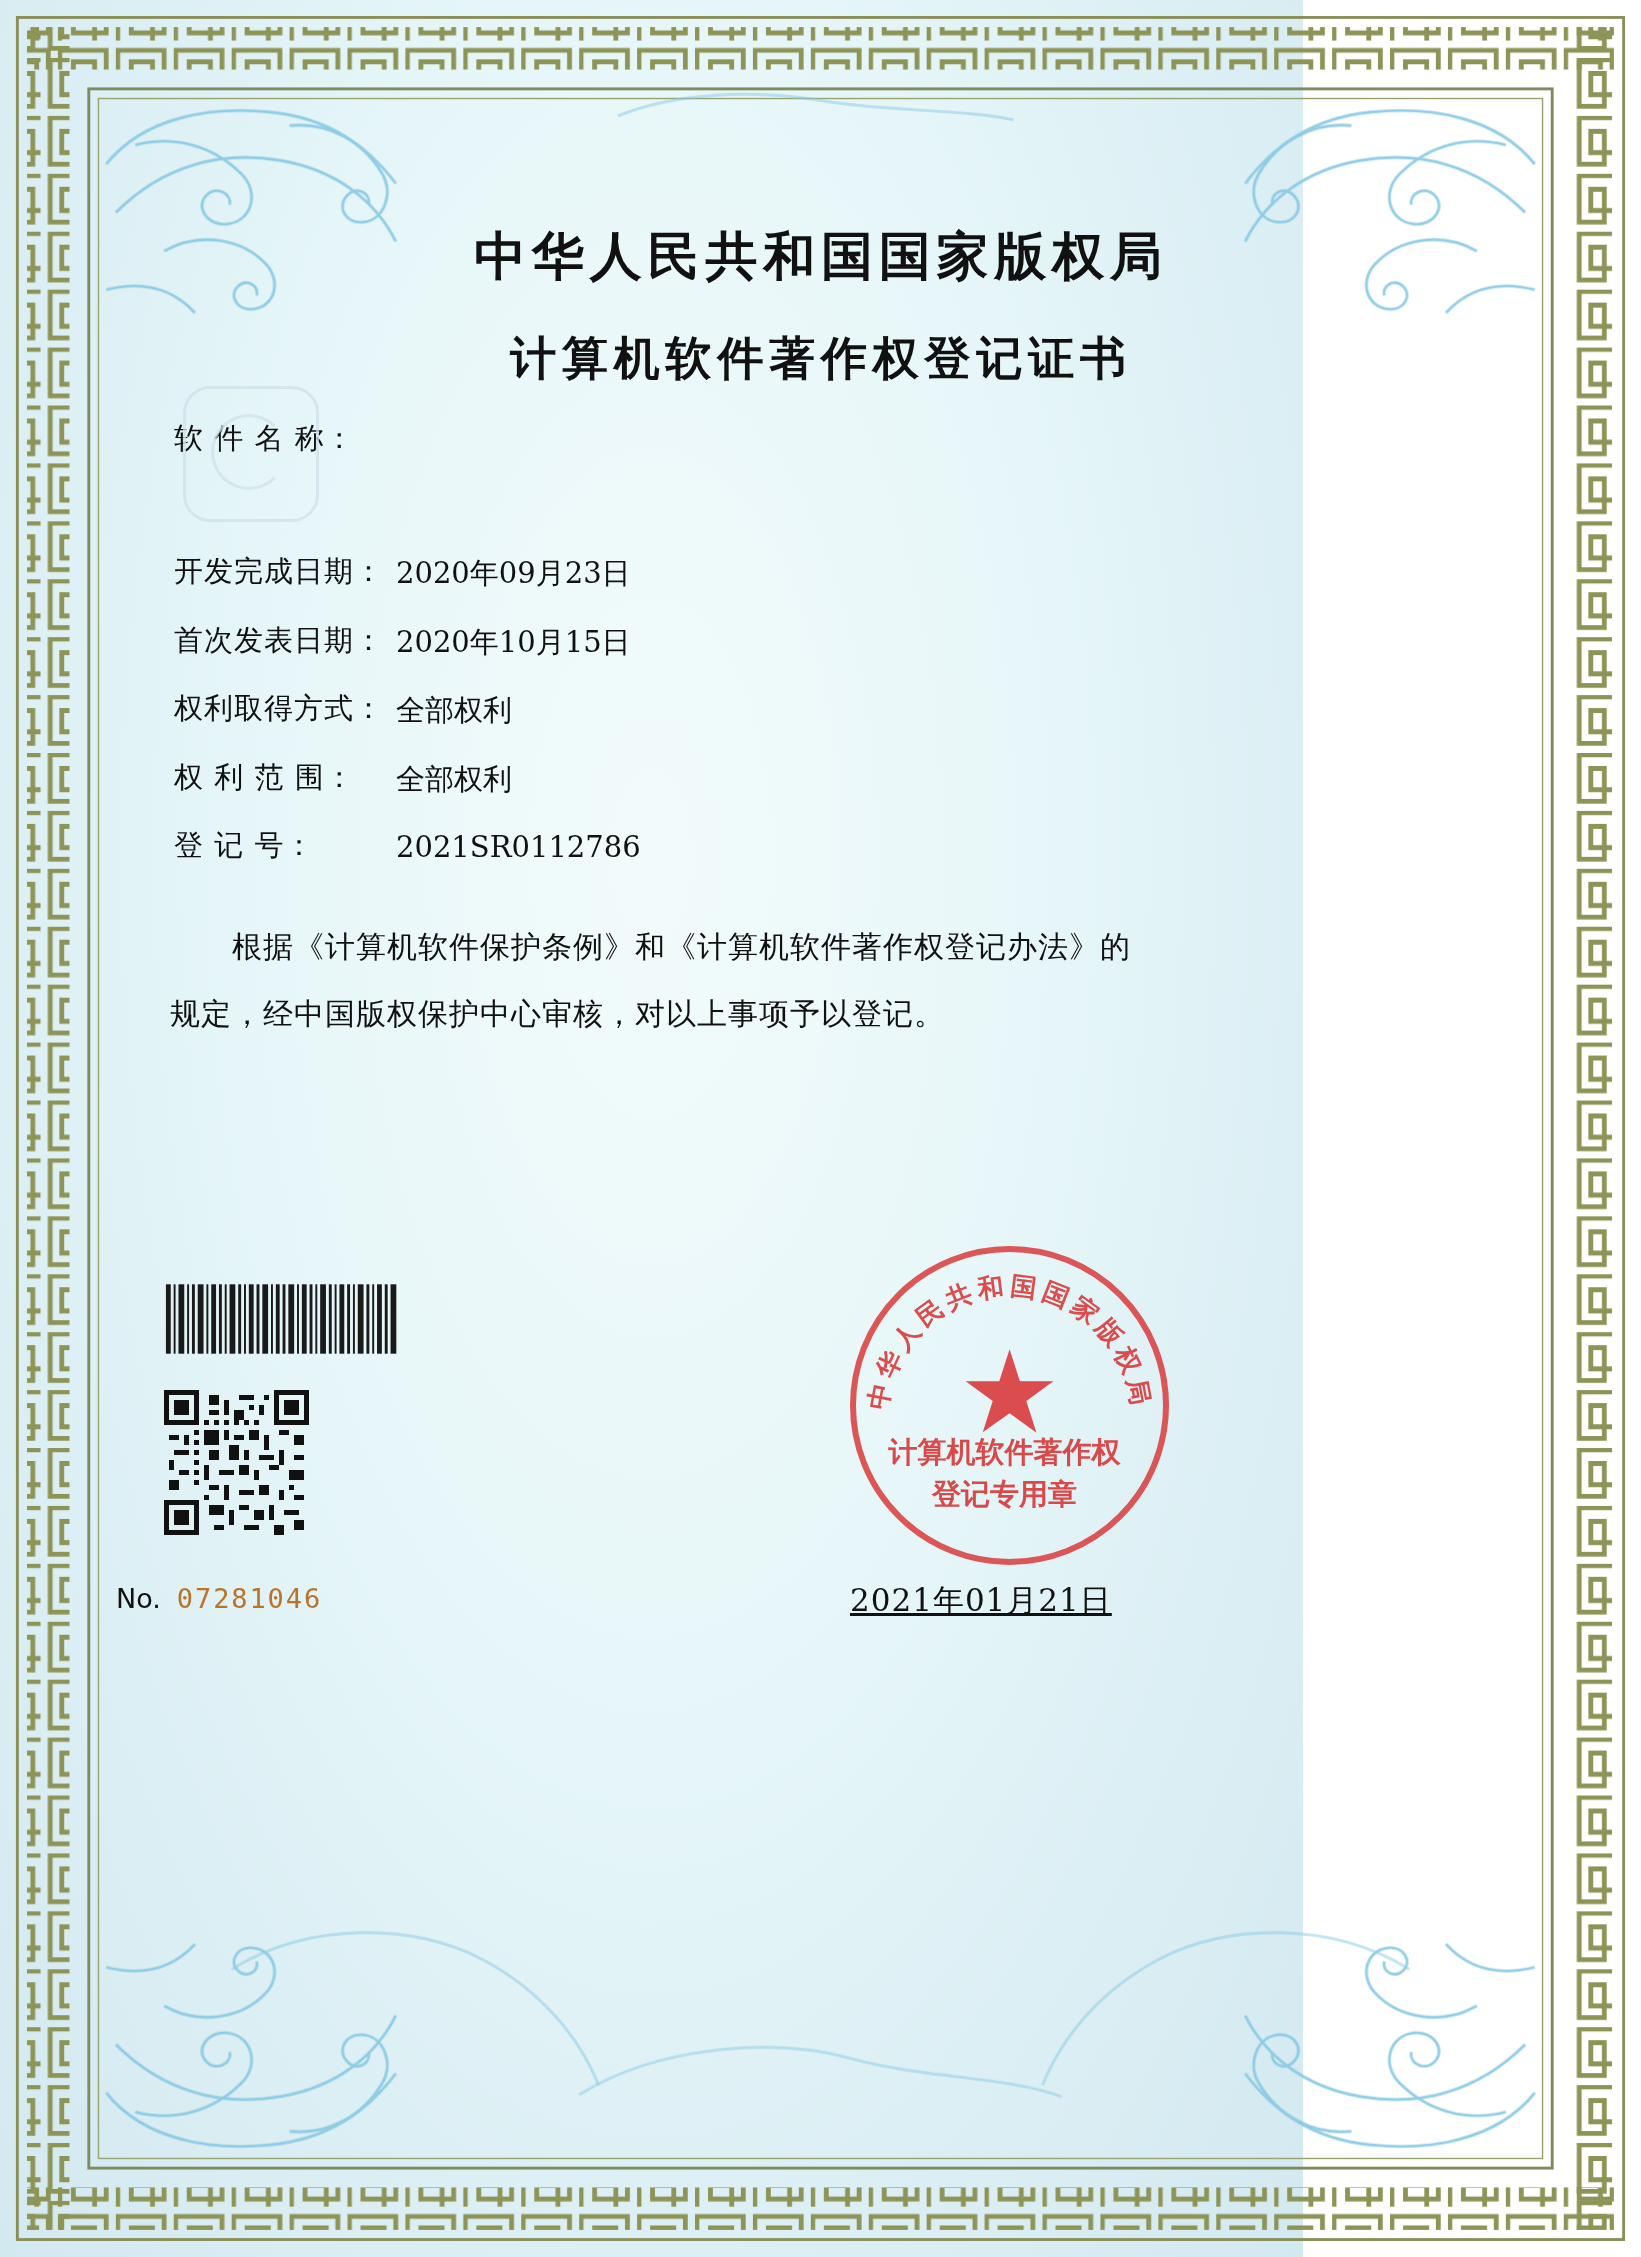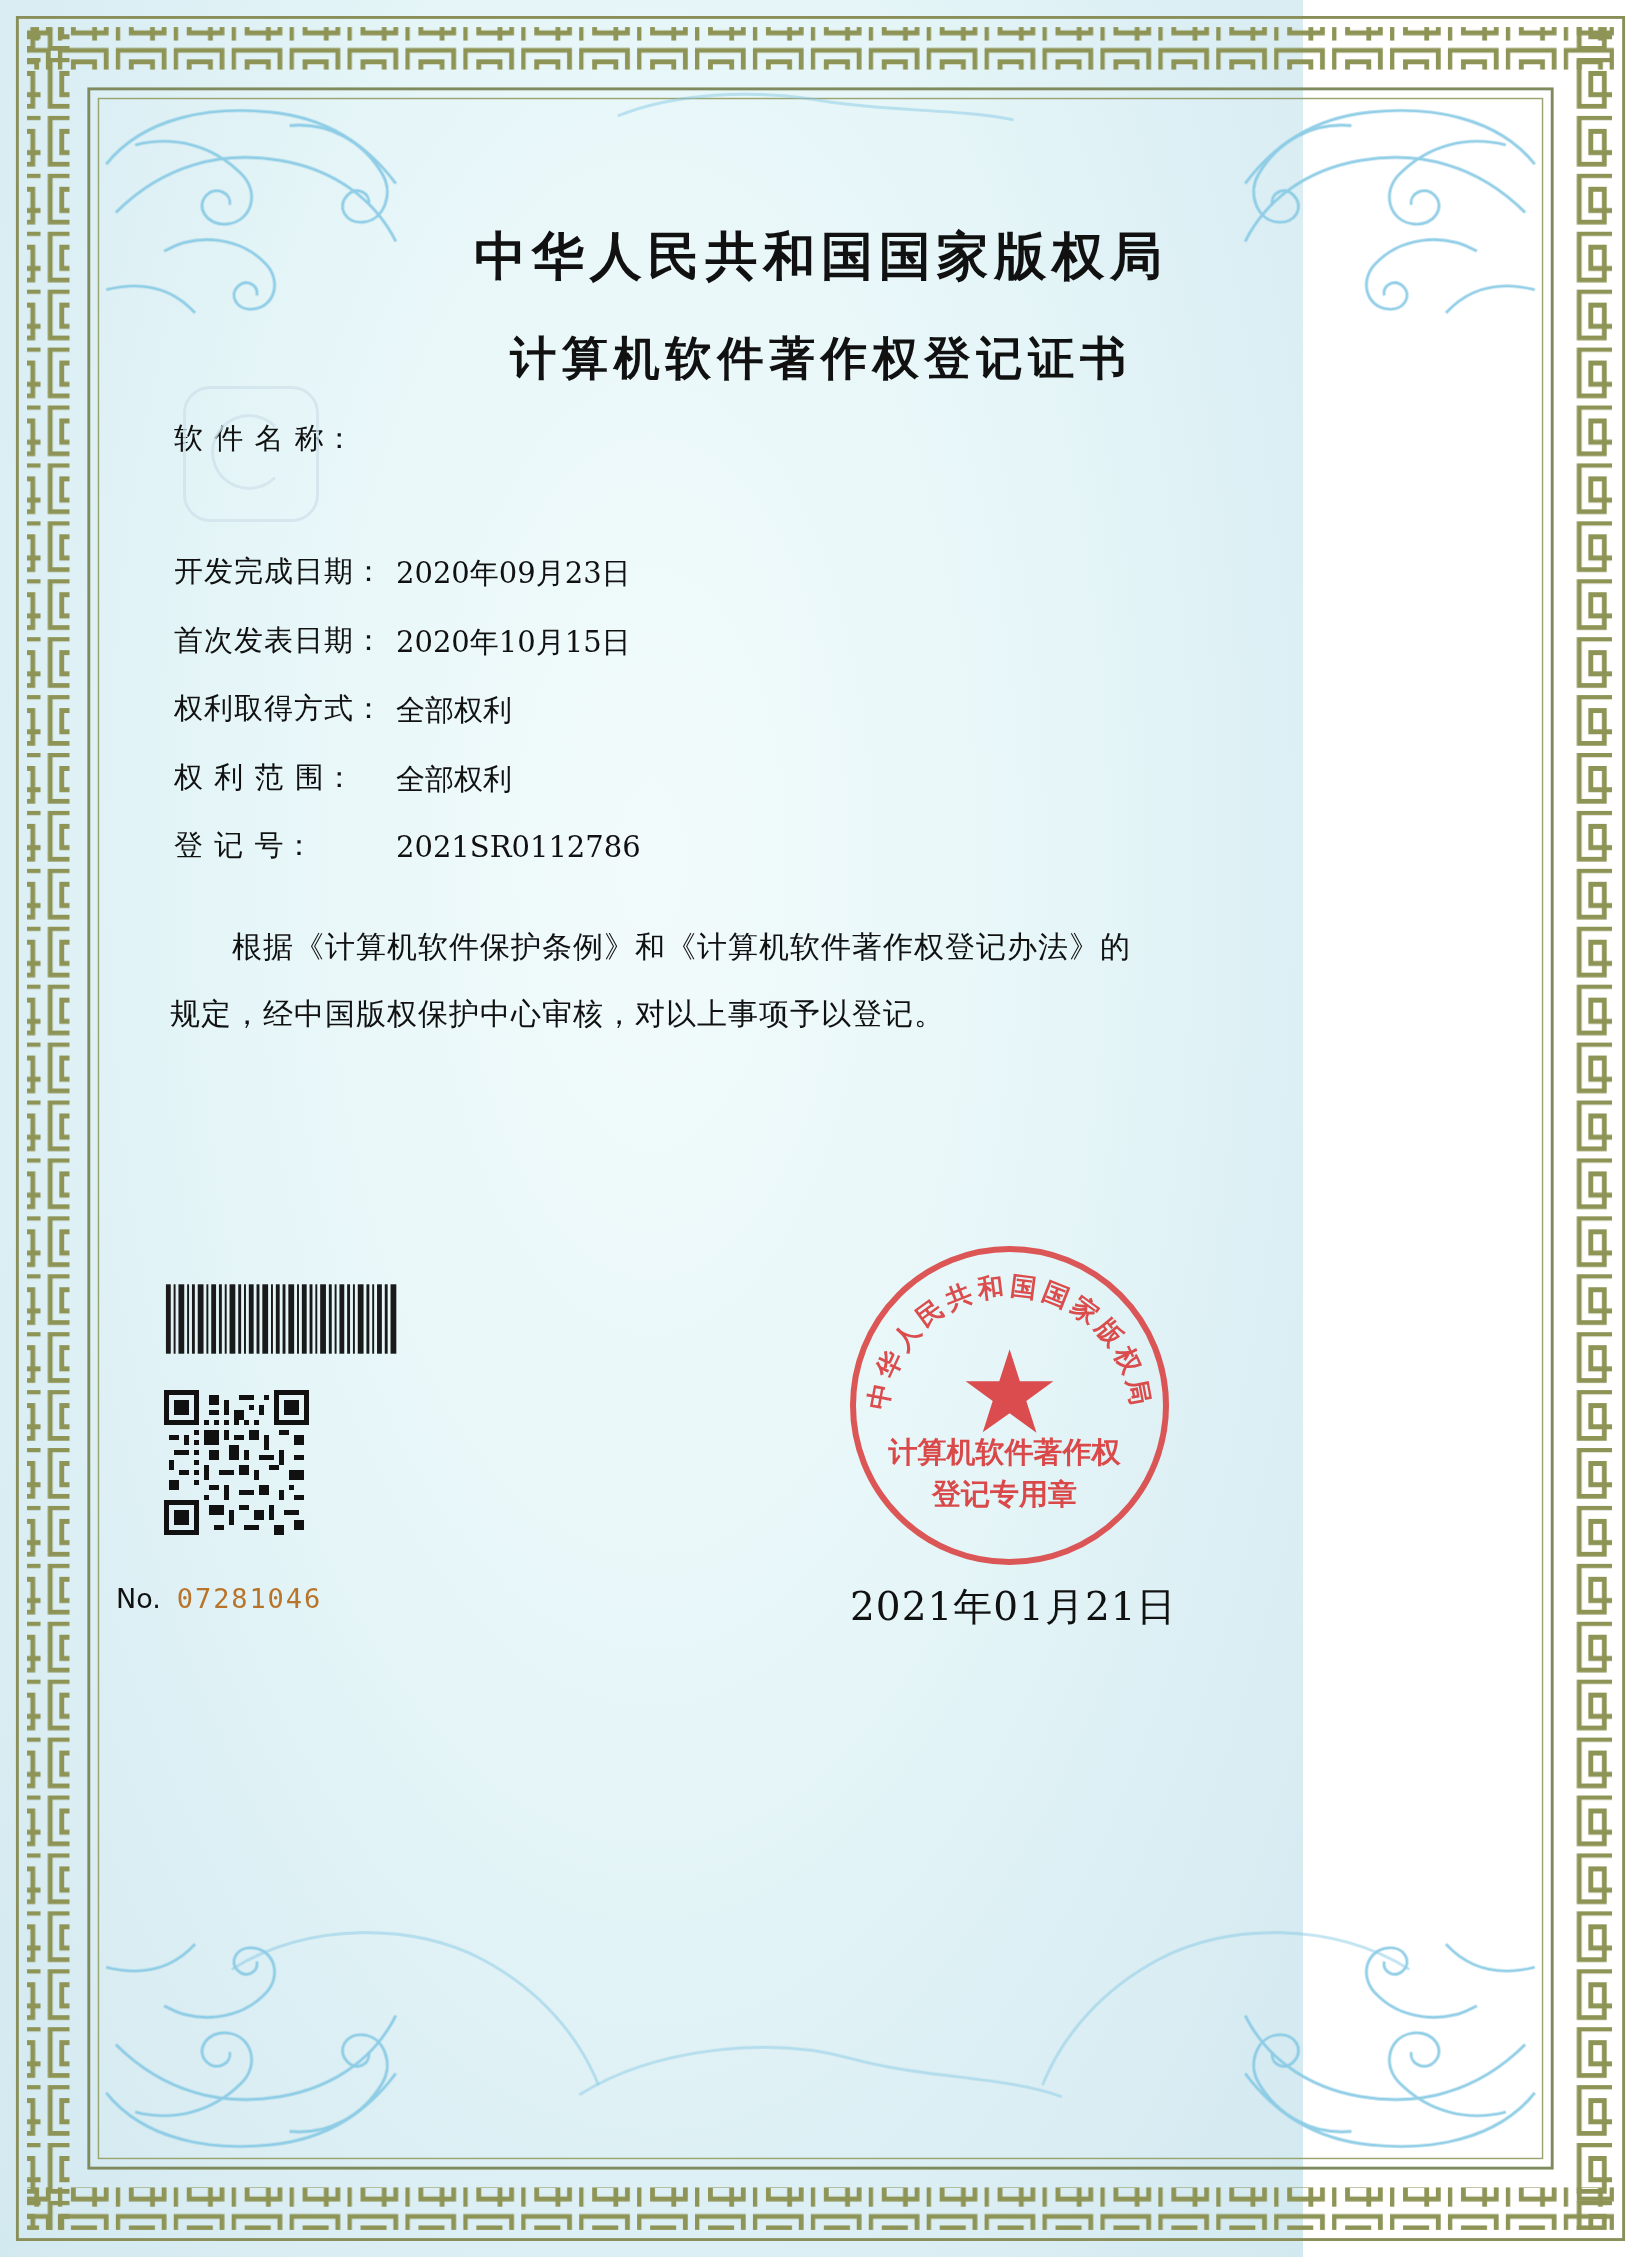--- a/index.html
+++ b/index.html
@@ -143,24 +143,25 @@
   .footer-no .novalue {
     color: #b8742a;
     font-family: "DejaVu Sans Mono", "Liberation Mono", monospace;
     margin-left: 16px;
     letter-spacing: 1.9px;
   }
   .footer-date {
     position: absolute;
     left: 850px;
     top: 1580px;
-    font-size: 39px;
+    font-size: 31px;
     color: #111;
     font-family: "DejaVu Serif", "Liberation Serif", serif;
     letter-spacing: 1px;
+    text-decoration: underline;
   }
 
   
   .seal {
     position: absolute;
     left: 850px;
     top: 1246px;
     width: 319px;
     height: 319px;
   }

